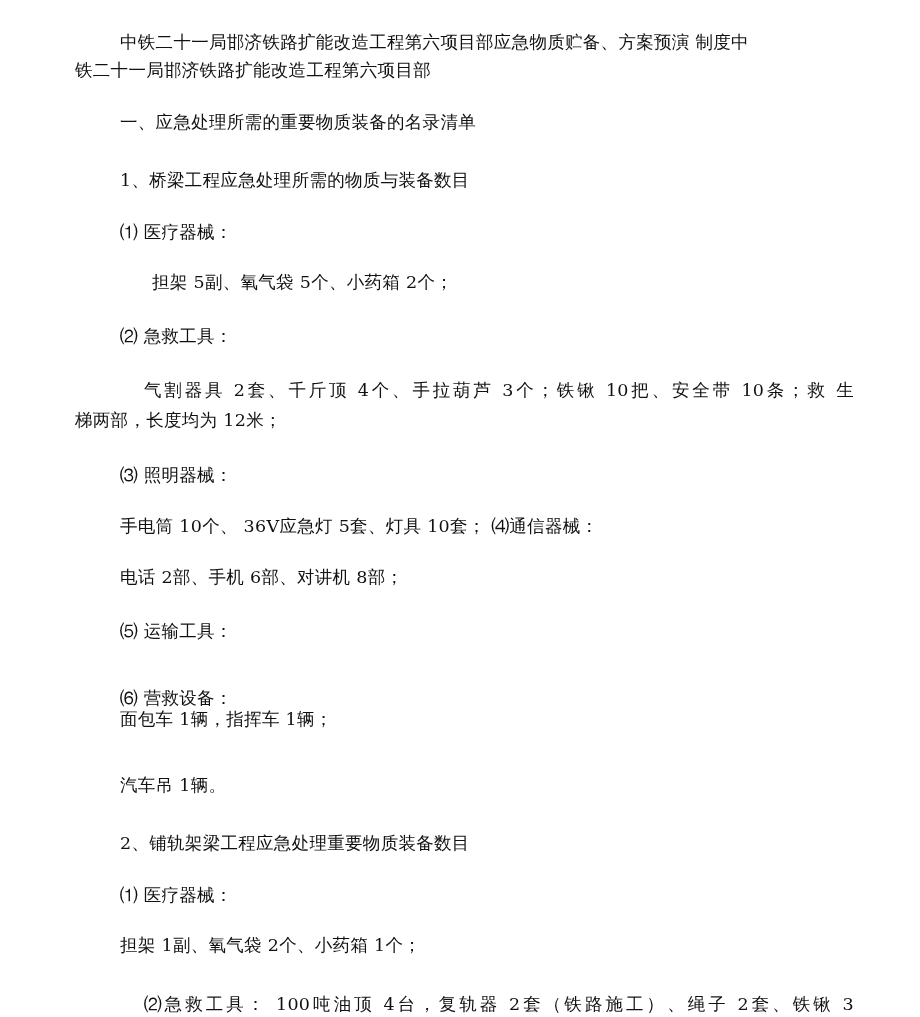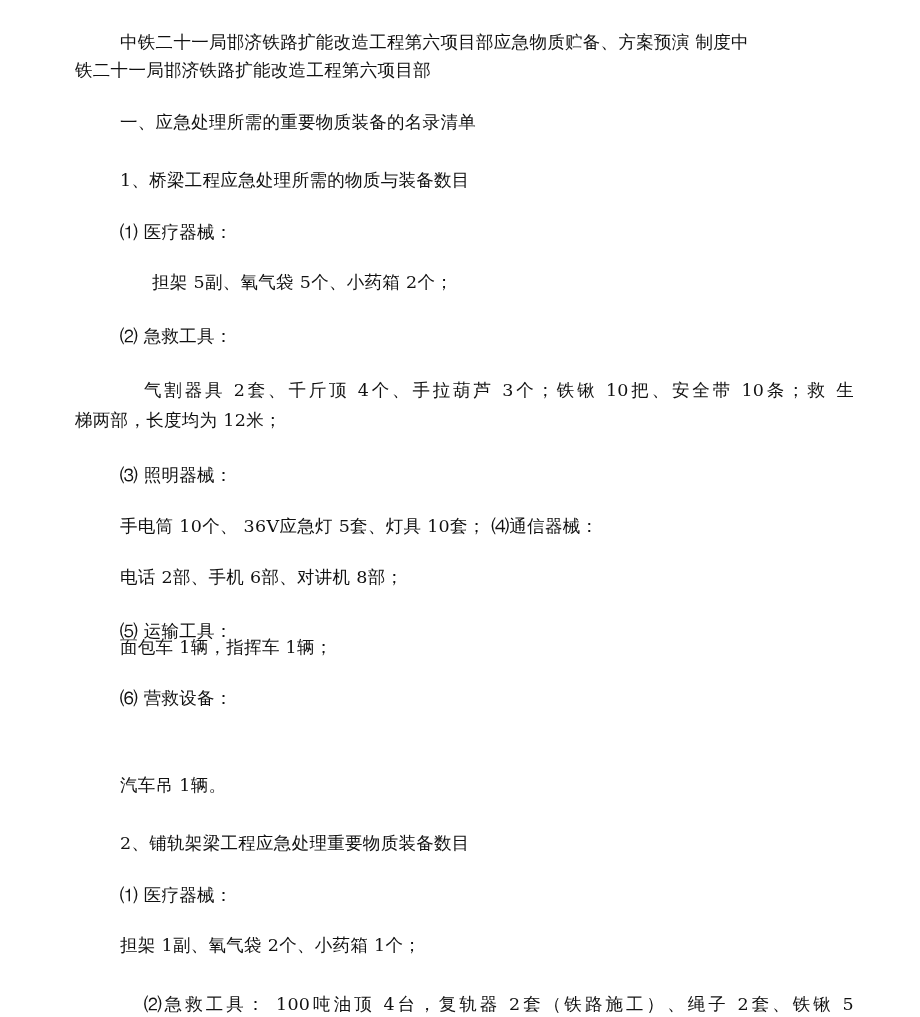--- a/index.html
+++ b/index.html
@@ -57,25 +57,25 @@
   <div class="line" style="top:322px;">⑵ 急救工具：</div>
   <div class="line justify" style="top:376px;">气割器具 2套、千斤顶 4个、手拉葫芦 3个；铁锹 10把、安全带 10条；救 生</div>
   <div class="line indent-left" style="top:406px;">梯两部，长度均为 12米；</div>
 
   <div class="line" style="top:461px;">⑶ 照明器械：</div>
   <div class="line" style="top:512px;">手电筒 10个、 36V应急灯 5套、灯具 10套； ⑷通信器械：</div>
 
   <div class="line" style="top:563px;">电话 2部、手机 6部、对讲机 8部；</div>
 
   <div class="line" style="top:617px;">⑸ 运输工具：</div>
-  <div class="line" style="top:633px;text-align:right;">面包车 1辆，指挥车 1辆；</div>
+  <div class="line" style="top:705px;text-align:right;">面包车 1辆，指挥车 1辆；</div>
 
   <div class="line" style="top:684px;">⑹ 营救设备：</div>
   <div class="line" style="top:771px;text-align:center;">汽车吊 1辆。</div>
 
   <div class="line" style="top:829px;">2、铺轨架梁工程应急处理重要物质装备数目</div>
 
   <div class="line" style="top:881px;">⑴ 医疗器械：</div>
   <div class="line" style="top:931px;">担架 1副、氧气袋 2个、小药箱 1个；</div>
 
-  <div class="line justify" style="top:990px;">⑵急救工具： 100吨油顶 4台，复轨器 2套（铁路施工）、绳子 2套、铁锹 5</div>
+  <div class="line justify" style="top:990px;">⑵急救工具： 100吨油顶 4台，复轨器 2套（铁路施工）、绳子 2套、铁锹 3</div>
 
 </div>
 
 </body></html>

